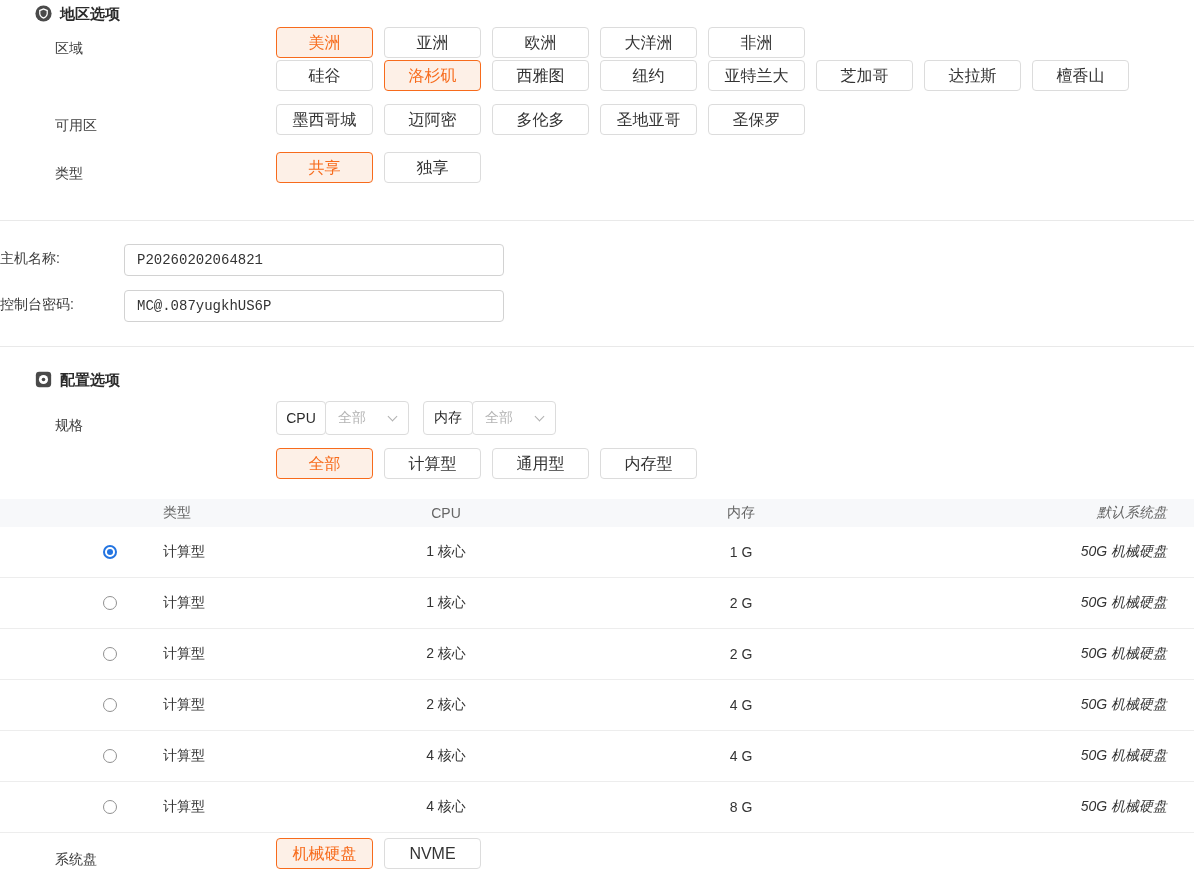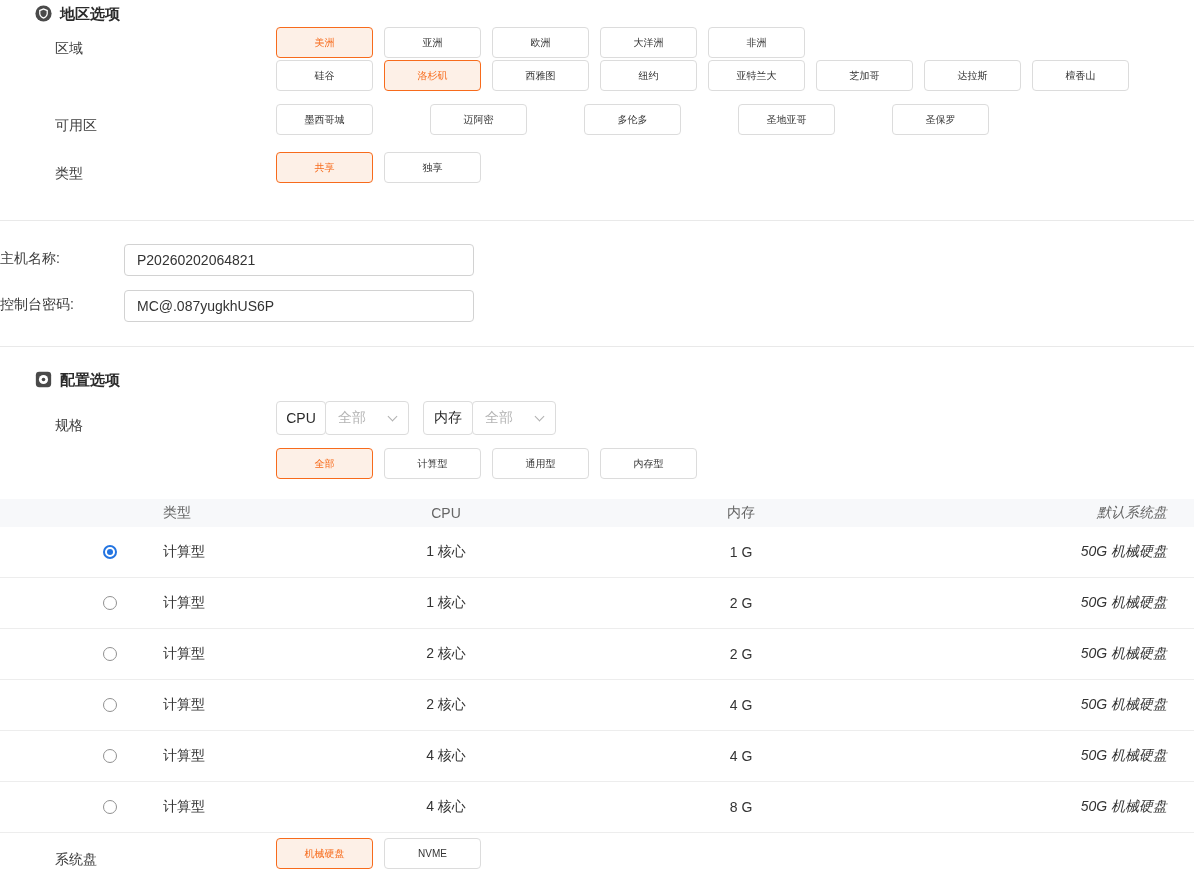--- a/index.html
+++ b/index.html
@@ -8,33 +8,33 @@
 
   .section-header { display:flex; align-items:flex-start; gap:8px; padding-left:35px;
     font-weight:bold; font-size:15px; color:#2b2b2b; height:19px; }
   .section-header .icon { display:flex; align-items:center; }
 
   .form-row { display:flex; align-items:flex-end; }
   .form-label { width:276px; padding-left:55px; padding-top:7px; color:#3d3d3d; flex:none; }
 
   .btn-row { display:flex; }
   .opt-btn { width:97px; height:31px; margin-right:11px; border:1px solid #dcdcdc;
-    background:#fff; border-radius:4px; font-size:10px; color:#333; cursor:pointer;
+    background:#fff; border-radius:4px; font-size:16px; color:#333; cursor:pointer;
     font-family:inherit; line-height:29px; text-align:center; }
   .opt-btn.selected { border-color:#f76b1c; color:#f76b1c; background:#fdf0e7; }
 
   .divider { border-top:1px solid #e9e9e9; }
 
   
   .server-flex { display:flex; padding-top:23px; }
   .server-title-col { width:331px; flex:none; padding-top:5px; }
   .field-row { display:flex; }
   .field-label { width:124px; padding-top:6px; color:#3d3d3d; flex:none; }
-  .text-input { width:350px; height:30px; border:1px solid #d2d2d2; border-radius:4px;
-    padding:15px 12px; font-size:14px; color:#333; font-family:Liberation Sans, sans-serif; background:#fff; }
+  .text-input { width:380px; height:30px; border:1px solid #d2d2d2; border-radius:4px;
+    padding:15px 12px; font-size:14px; color:#333; font-family:Liberation Mono, monospace; background:#fff; }
 
   
   .filter-group { display:flex; margin-right:14px; }
   .filter-label { width:50px; height:34px; border:1px solid #dcdcdc; border-radius:4px;
     display:flex; align-items:center; justify-content:center; background:#fff; color:#2b2b2b; }
   .filter-select { width:84px; height:34px; border:1px solid #dcdcdc; border-radius:4px;
     margin-left:-1px; display:flex; align-items:center; justify-content:space-between;
     padding:0 12px; color:#b4b4b4; background:#fff; cursor:pointer; }
   .chev { width:7px; height:7px; border-right:1.5px solid #b0b0b0; border-bottom:1.5px solid #b0b0b0;
     transform:rotate(45deg); margin-top:-4px; }
@@ -52,21 +52,21 @@
   .radio { width:14px; height:14px; border-radius:50%; border:1px solid #919191;
     background:#fff; cursor:pointer; display:block; }
   .radio.checked { border:2px solid #2374e1; position:relative; }
   .radio.checked::after { content:""; position:absolute; left:2px; top:2px; right:2px; bottom:2px;
     border-radius:50%; background:#2374e1; }
 
   
   .sec-region { padding-top:5px; }
   .row-area { margin-top:3px; }
   .row-zone { margin-top:2px; }
-  .zone-row2 { margin-top:13px;gap:46px; }
+  .zone-row2 { margin-top:13px; }
   .row-type { margin-top:17px; }
   .div1 { margin-top:37px; }
   .field2 { margin-top:14px; }
   .div2 { margin-top:24px; }
   .sec-config { padding-top:24px; }
   .row-spec { margin-top:11px; }
   .row-cats { margin-top:13px; }
   .row-sysdisk { margin-top:5px; }
 </style>
 </head>

